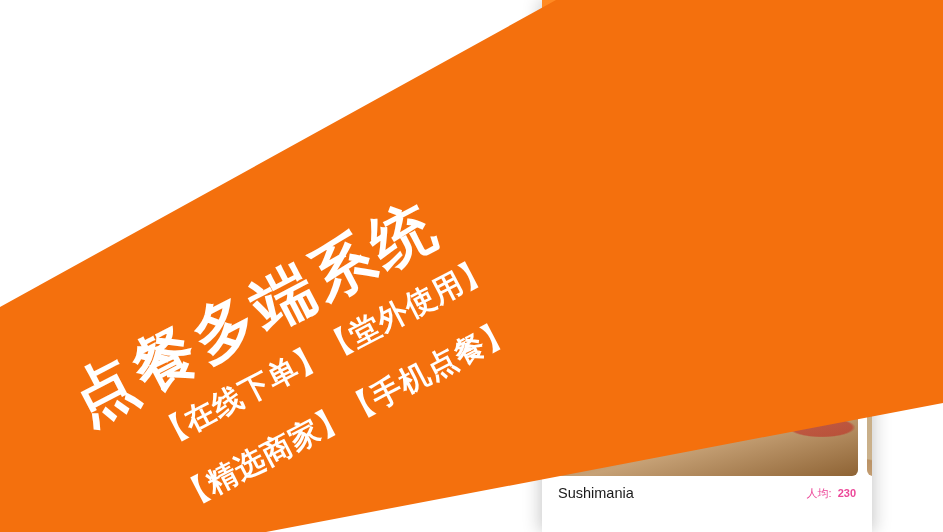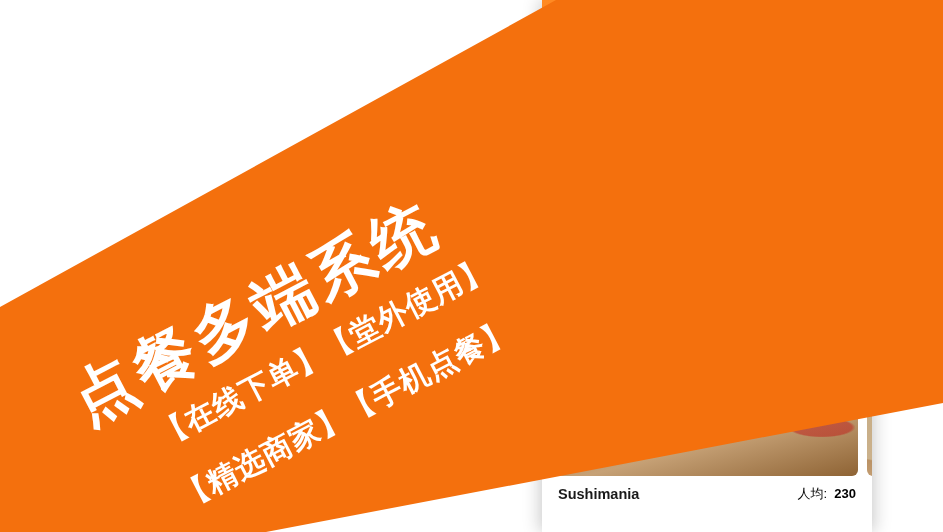--- a/index.html
+++ b/index.html
@@ -154,22 +154,22 @@
       radial-gradient(ellipse at 26% 26%, #241c16 0 10%, rgba(36,28,22,0) 11%),
       radial-gradient(ellipse at 72% 22%, rgba(120,160,60,.55) 0 9%, transparent 10%),
       radial-gradient(ellipse at 88% 62%, rgba(190,45,35,.6) 0 8%, transparent 9%),
       radial-gradient(ellipse at 14% 70%, rgba(206,183,146,.85) 0 20%, transparent 21%),
       linear-gradient(165deg,#b98c5c 0%,#a97c4d 38%,#c6a176 65%,#8e6334 100%);
     position:relative;
   }
   .fmeta {
     display:flex; align-items:center; padding:9px 2px 0 2px;
   }
-  .fname { font-size:14.5px; font-weight:bold; color:#1a1a1a; }
-  .favg { margin-left:auto; font-size:13px; color:#000000; }
+  .fname { font-size:14.5px; font-weight:normal; color:#1a1a1a; }
+  .favg { margin-left:auto; font-size:11px; color:#ec4899; }
   .favg b { font-weight:bold; }
 
   
   #band {
     position:absolute; inset:0; width:943px; height:532px;
     z-index:5; pointer-events:none;
   }
   .bandtext {
     position:absolute; z-index:6; color:#fff;
     transform-origin:left top;

